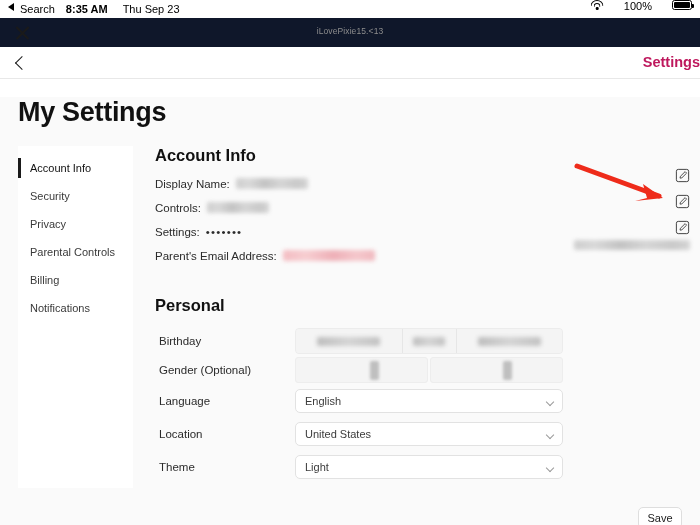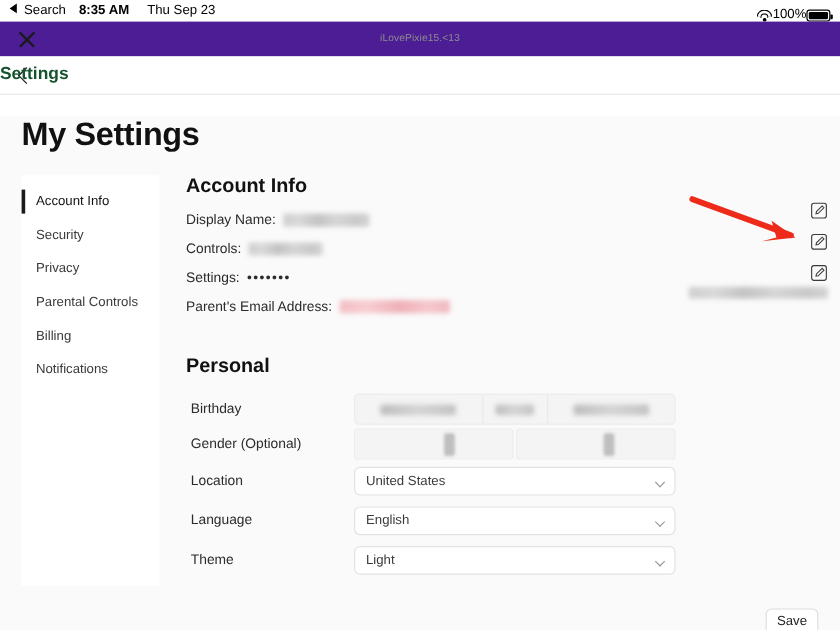--- a/index.html
+++ b/index.html
@@ -28,21 +28,21 @@
     width: 0; height: 0;
     border-top: 4px solid transparent;
     border-bottom: 4px solid transparent;
     border-right: 6px solid #000;
     margin-right: 1px;
   }
   .sb-time { font-weight: 600; margin-left: 6px; }
   .sb-date { margin-left: 10px; }
   .sb-right {
     position: absolute; right: 8px; top: 0; height: 18px;
-    display: flex; align-items: flex-end; gap: 0;
+    display: flex; align-items: flex-start; gap: 20px;
     font-size: 11px;
   }
   .wifi-icon { display: inline-block; width: 13px; height: 10px; position: relative; }
   .wifi-icon i {
     position: absolute; left: 50%; transform: translateX(-50%);
     border: 1.4px solid #000; border-bottom: none;
     border-radius: 50% 50% 0 0 / 100% 100% 0 0;
   }
   .wifi-icon i.a { width: 13px; height: 6px; top: 0; }
   .wifi-icon i.b { width: 7px; height: 3.5px; top: 3px; }
@@ -53,21 +53,21 @@
   }
   .batt::after {
     content: ""; position: absolute; right: -3px; top: 3px;
     width: 2px; height: 4px; background: #000; border-radius: 0 1px 1px 0;
   }
   .batt > span { display: block; height: 100%; background: #000; border-radius: 1px; }
 
   
   .closebar {
     height: 29px;
-    background: #4c1d95;
+    background: #0f172a;
     position: relative;
     border-bottom: none;
   }
   .close-x {
     position: absolute; left: 14px; top: 6px;
     width: 17px; height: 17px;
     cursor: pointer;
   }
   .close-x::before, .close-x::after {
     content: ""; position: absolute; left: 0; top: 8px;
@@ -95,22 +95,22 @@
   }
   .nav-back::before {
     content: ""; position: absolute; left: 3px; top: 5px;
     width: 9px; height: 9px;
     border-left: 1.7px solid #1a1a1a;
     border-bottom: 1.7px solid #1a1a1a;
     transform: rotate(45deg);
   }
   .nav-title {
     position: absolute; left: 0; right: 0; top: 7px;
-    text-align: left;
-    font-size: 14.5px; font-weight: 600; color: #14532d;
+    text-align: right;
+    font-size: 14.5px; font-weight: 600; color: #be185d;
   }
 
   
   .page {
     background: #fafafa;
     height: 446px;
     position: relative;
     padding-top: 0;
   }
   .page-title {
@@ -404,31 +404,31 @@
           <div class="gender-half one">
               <span class="gender-bar"></span>
             </div>
           <div class="gender-half two">
               <span class="gender-bar"></span>
             </div>
         </div>
       </div>
 
       <div class="form-row">
+        <div class="form-label">Language</div>
+        <div class="field">
+          <span>English</span>
+          <span class="chev"></span>
+        </div>
+      </div>
+
+      <div class="form-row">
         <div class="form-label">Location</div>
         <div class="field">
           <span>United States</span>
-          <span class="chev"></span>
-        </div>
-      </div>
-
-      <div class="form-row">
-        <div class="form-label">Language</div>
-        <div class="field">
-          <span>English</span>
           <span class="chev"></span>
         </div>
       </div>
 
       <div class="form-row">
         <div class="form-label">Theme</div>
         <div class="field">
           <span>Light</span>
           <span class="chev"></span>
         </div>

